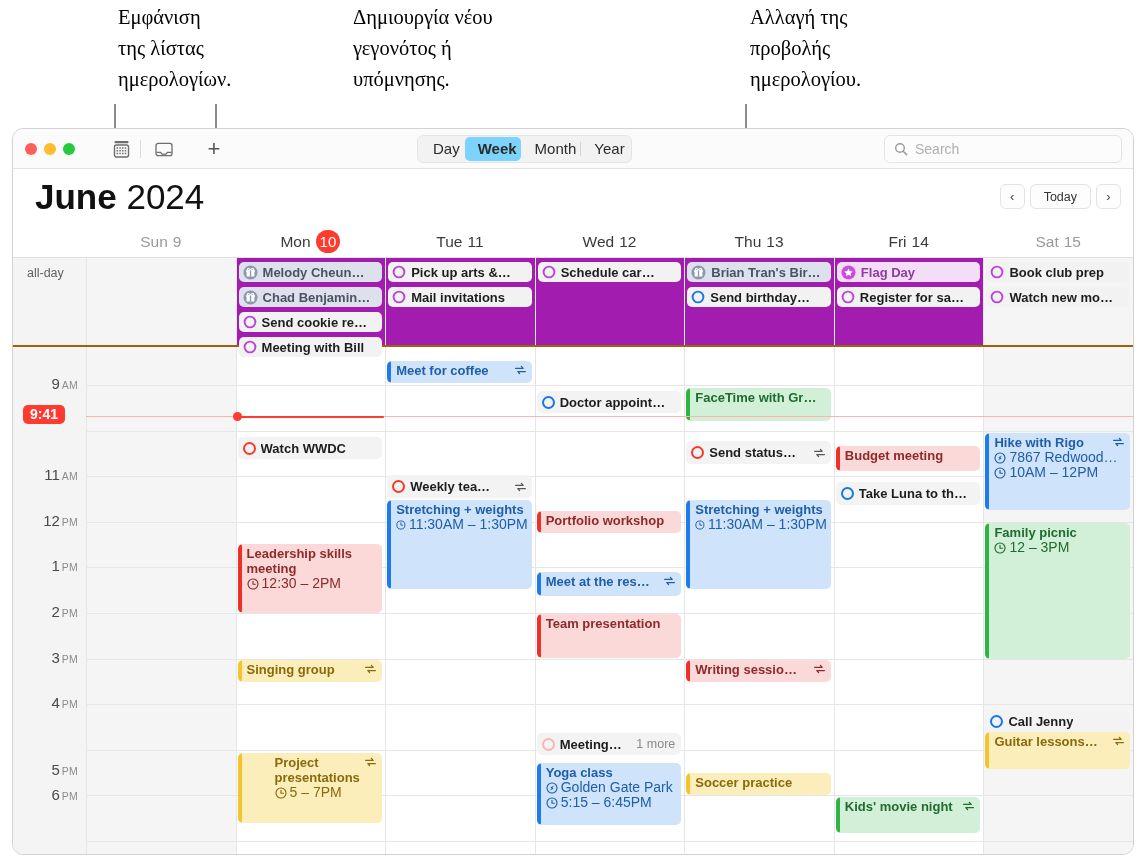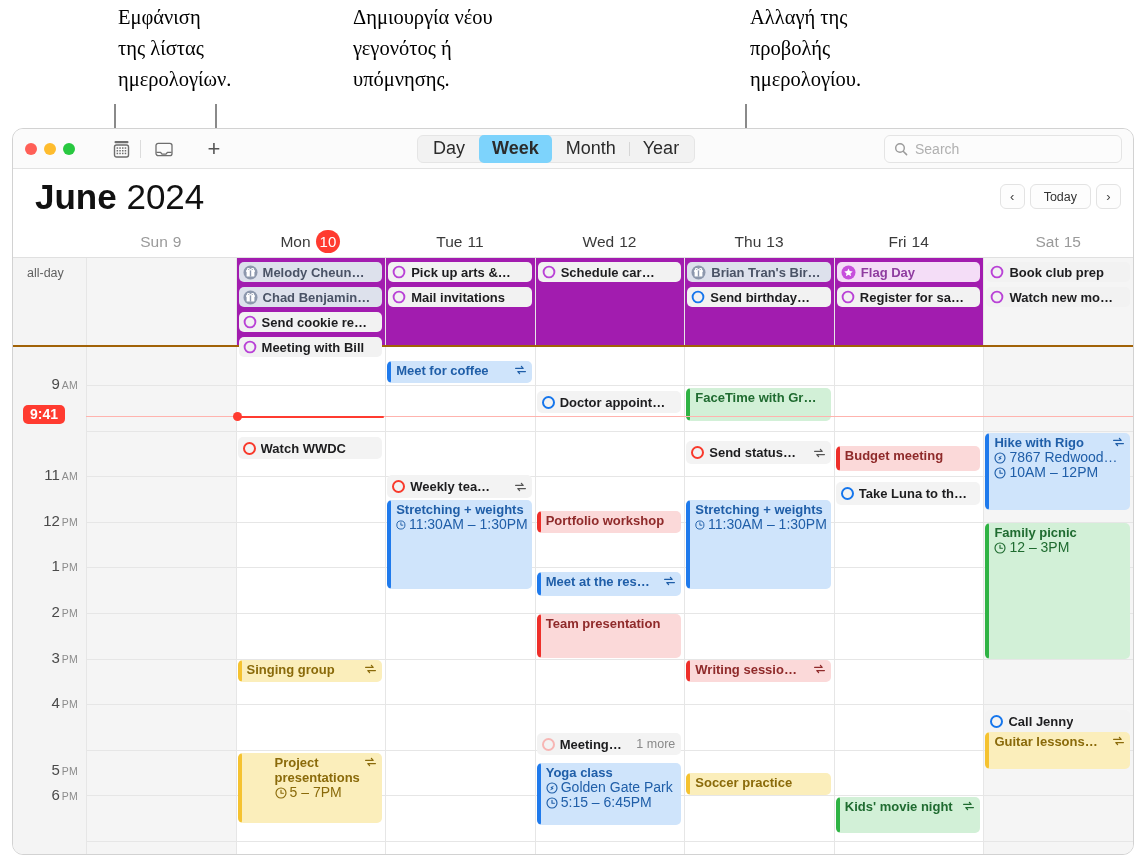--- a/index.html
+++ b/index.html
@@ -60,22 +60,22 @@
     position: absolute; left: 404px; top: 6px;
     height: 28px;
     background: #f2f2f2;
     border: 1px solid #e5e5e5;
     border-radius: 6px;
     display: flex; align-items: center;
     padding: 2px;
   }
   .seg-item {
     position: relative;
-    font-size: 18px; color: #2b2b2b;
-    padding: 3px 13px 4px 13px;
+    font-size: 15px; color: #2b2b2b;
+    padding: 3px 4px 4px 13px;
     border-radius: 5px;
     white-space: nowrap;
   }
   .seg-item.active { background: #7dd3fc; font-weight: bold; }
   .seg-div { width: 1px; height: 14px; background: #d6d6d6; }
 
   #search-box {
     position: absolute; right: 11px; top: 6px;
     width: 238px; height: 28px;
     background: #fcfcfc;
@@ -601,20 +601,33 @@
           <div class="title">Family picnic</div>
           <div class="meta">
             <svg width="12" height="12" viewBox="0 0 12 12">
               <circle cx="6" cy="6" r="5" fill="none" stroke="currentColor" stroke-width="1.15"></circle>
               <path d="M6 3.2 V6.2 H8.4" fill="none" stroke="currentColor" stroke-width="1.15" stroke-linecap="round" stroke-linejoin="round"></path>
             </svg>
             <span>12 – 3PM</span>
           </div>
         </div>
       </div>
+      <div class="ev c-red" style="left: 224.571px; width: 144.571px; top: 197px; height: 69px;">
+        <div class="bar"></div>
+        <div class="body">
+          <div class="title">Leadership skills meeting</div>
+          <div class="meta">
+            <svg width="12" height="12" viewBox="0 0 12 12">
+              <circle cx="6" cy="6" r="5" fill="none" stroke="currentColor" stroke-width="1.15"></circle>
+              <path d="M6 3.2 V6.2 H8.4" fill="none" stroke="currentColor" stroke-width="1.15" stroke-linecap="round" stroke-linejoin="round"></path>
+            </svg>
+            <span>12:30 – 2PM</span>
+          </div>
+        </div>
+      </div>
       <div class="ev c-blue" style="left: 523.714px; width: 144.571px; top: 225px; height: 24px;">
         <div class="bar"></div>
         <div class="body">
           <div class="title">Meet at the res…</div>
         </div>
         <span class="rep">
           <svg width="13" height="12" viewBox="0 0 13 12">
             <path d="M1.6 4.3 H9.2 L7.4 2.3" fill="none" stroke="currentColor" stroke-width="1.25" stroke-linecap="round" stroke-linejoin="round"></path>
             <path d="M11.4 7.5 H3.8 L5.6 9.6" fill="none" stroke="currentColor" stroke-width="1.25" stroke-linecap="round" stroke-linejoin="round"></path>
           </svg>

